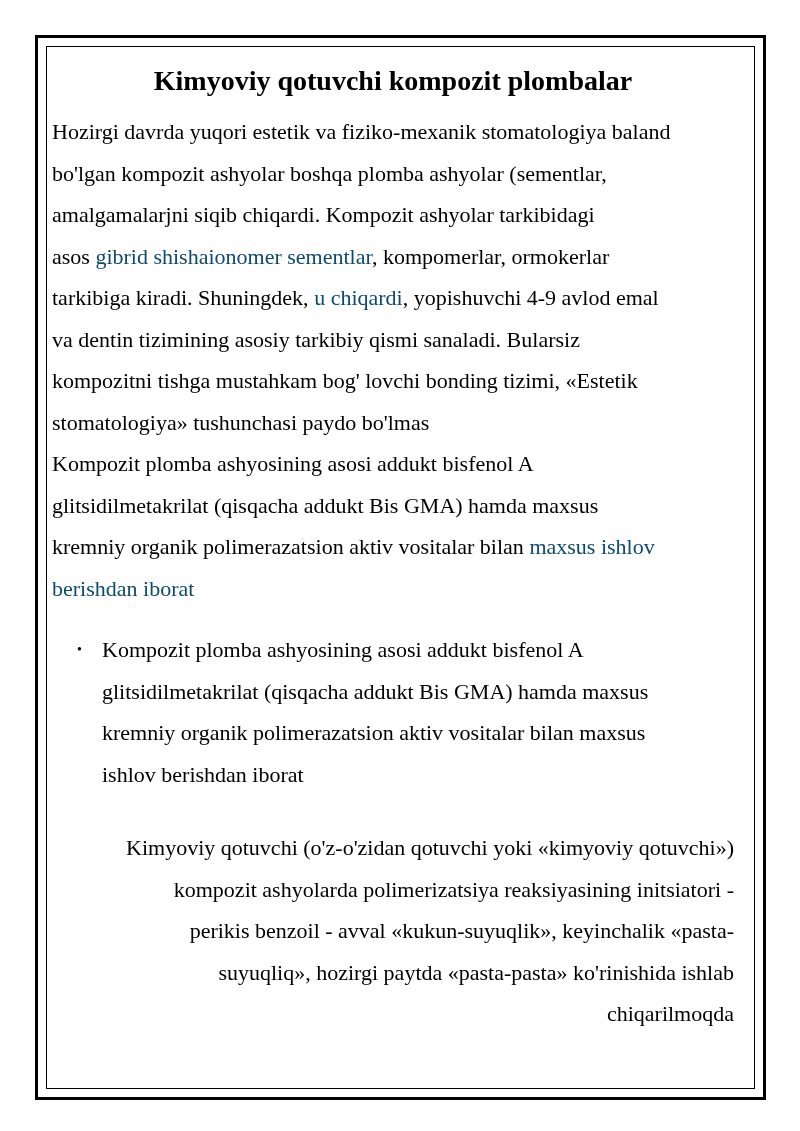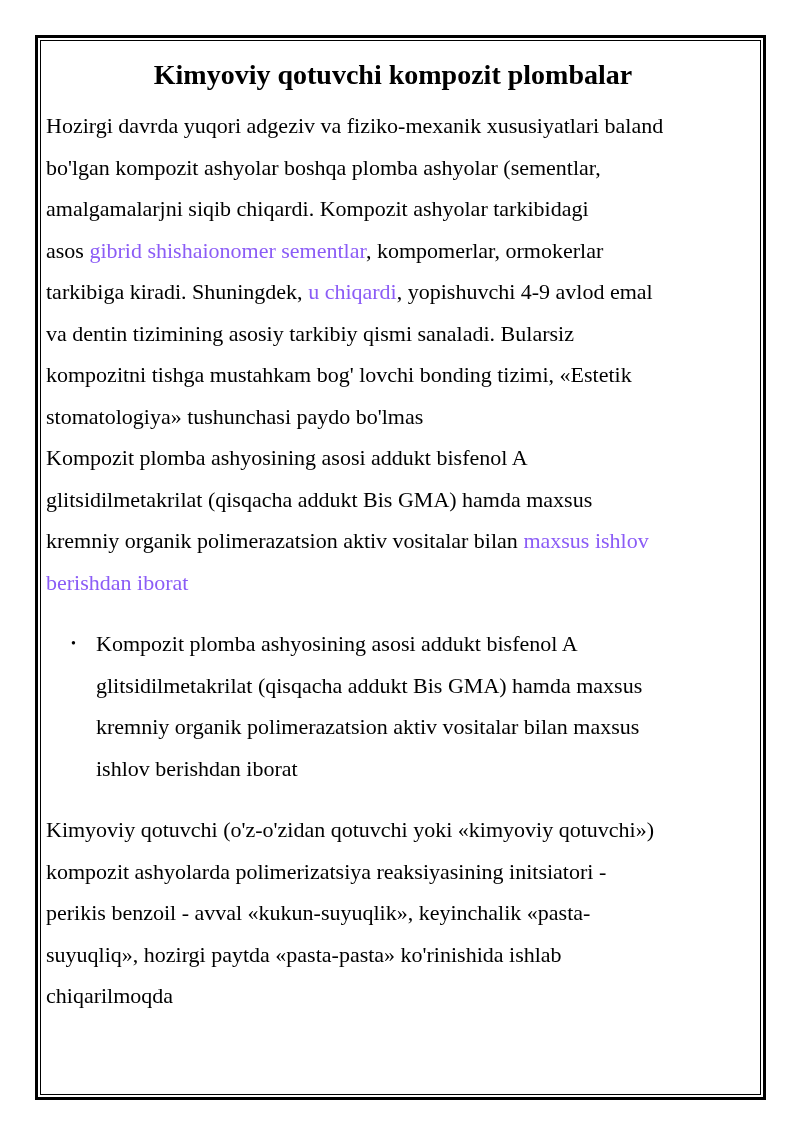--- a/index.html
+++ b/index.html
@@ -22,21 +22,21 @@
   }
   
   .frame-outer {
     position: absolute;
     left: 35px;
     top: 35px;
     width: 731px;
     height: 1065px;
     box-sizing: border-box;
     border: 3px solid #000000;
-    padding: 2px;
+    padding: 8px;
   }
   .frame-inner {
     width: 100%;
     height: 100%;
     box-sizing: border-box;
     border: 1px solid #000000;
   }
   .content {
     box-sizing: border-box;
     padding: 2px 20px 0 5px;
@@ -48,24 +48,25 @@
     line-height: 36px;
     font-weight: bold;
     text-align: center;
     margin: 14px 0 12px 0;
   }
   p.body-para {
     margin: 0;
     white-space: pre-wrap;
   }
   p.body-para.spaced-top {
-    margin-top: 20px;
+    margin-top: 32px;
+    text-align: right;
   }
   .link {
-    color: #8b5cf6;
+    color: #0c4a6e;
     text-decoration: none;
     cursor: pointer;
   }
   ul.bullets {
     margin: 20px 0;
     padding: 0 0 0 50px;
     list-style: none;
   }
   ul.bullets li {
     position: relative;
@@ -83,21 +84,21 @@
 </head>
 <body>
 
 <div class="page">
   <div class="frame-outer">
     <div class="frame-inner">
       <div class="content">
 
         <h1 class="doc-title">Kimyoviy qotuvchi kompozit plombalar</h1>
 
-        <p class="body-para"><span>Hozirgi davrda yuqori adgeziv va fiziko-mexanik xususiyatlari baland
+        <p class="body-para"><span>Hozirgi davrda yuqori estetik va fiziko-mexanik stomatologiya baland
 bo'lgan kompozit ashyolar boshqa plomba ashyolar (sementlar,
 amalgamalarjni siqib chiqardi. Kompozit ashyolar tarkibidagi
 asos </span><span class="link">gibrid shishaionomer sementlar</span><span>, kompomerlar, ormokerlar
 tarkibiga kiradi. Shuningdek, </span><span class="link">u chiqardi</span><span>, yopishuvchi 4-9 avlod emal
 va dentin tizimining asosiy tarkibiy qismi sanaladi. Bularsiz
 kompozitni tishga mustahkam bog' lovchi bonding tizimi, «Estetik
 stomatologiya» tushunchasi paydo bo'lmas</span></p>
 
         <p class="body-para"><span>Kompozit plomba ashyosining asosi addukt bisfenol A
 glitsidilmetakrilat (qisqacha addukt Bis GMA) hamda maxsus

